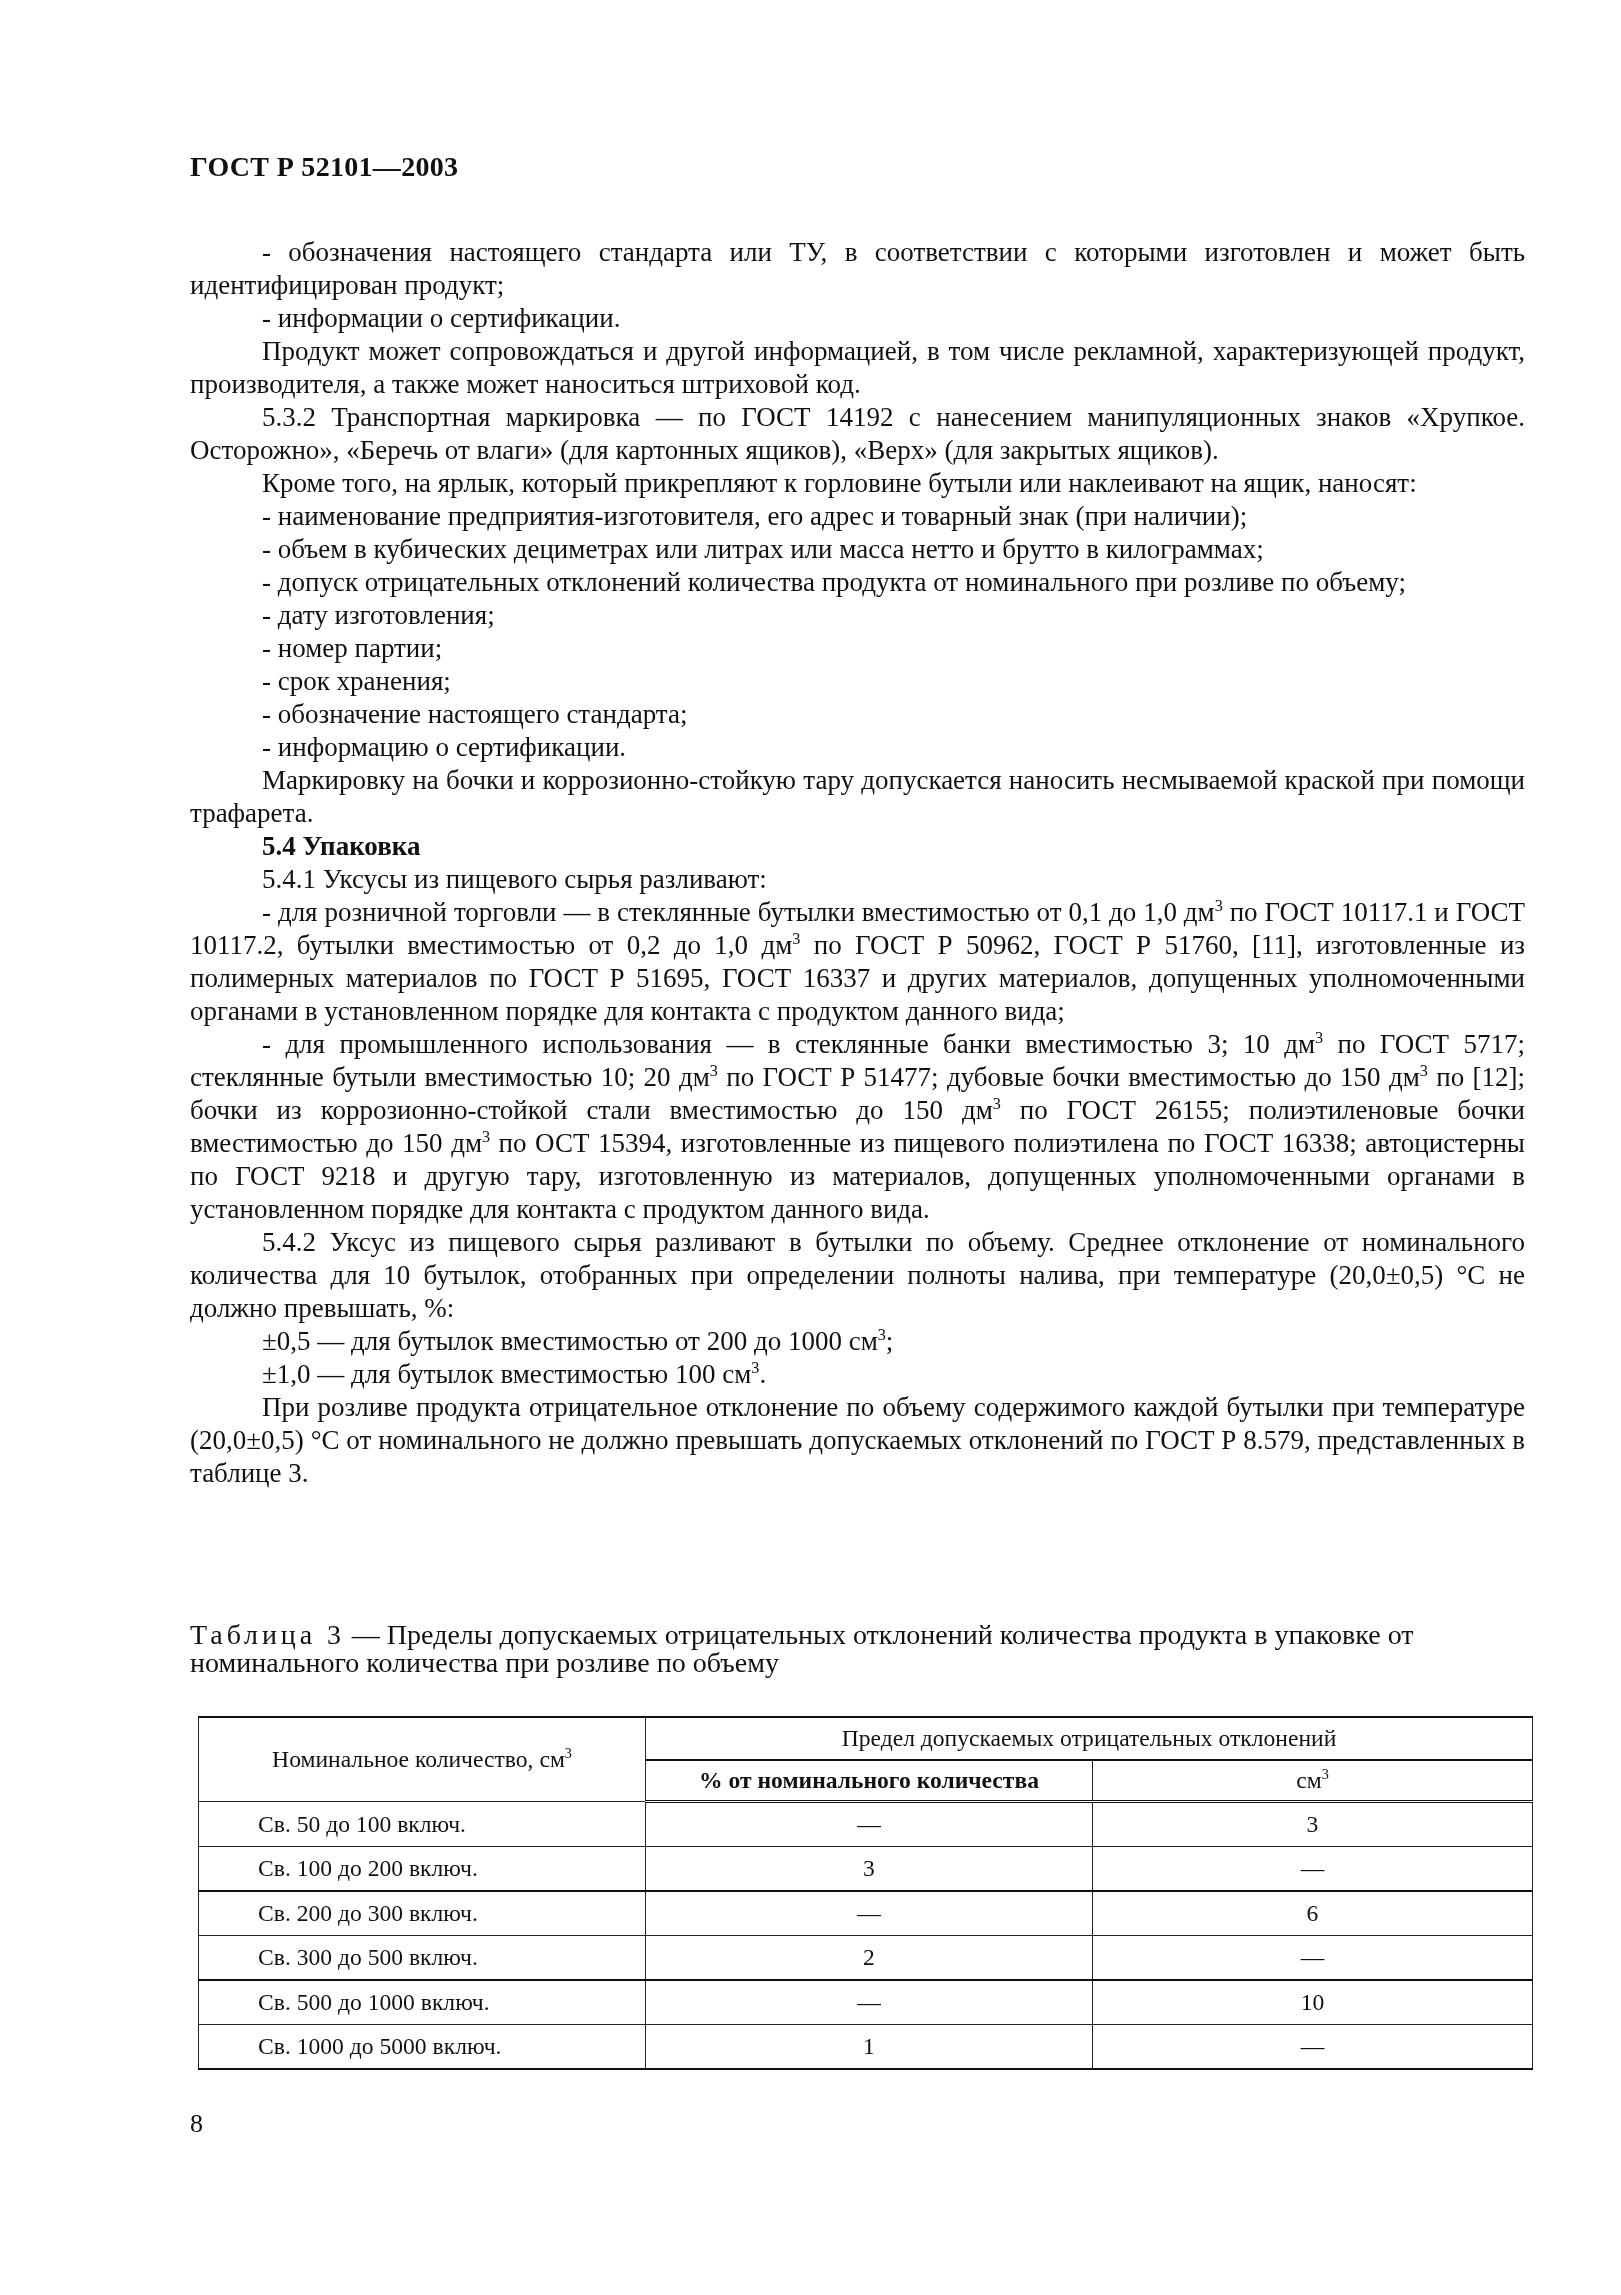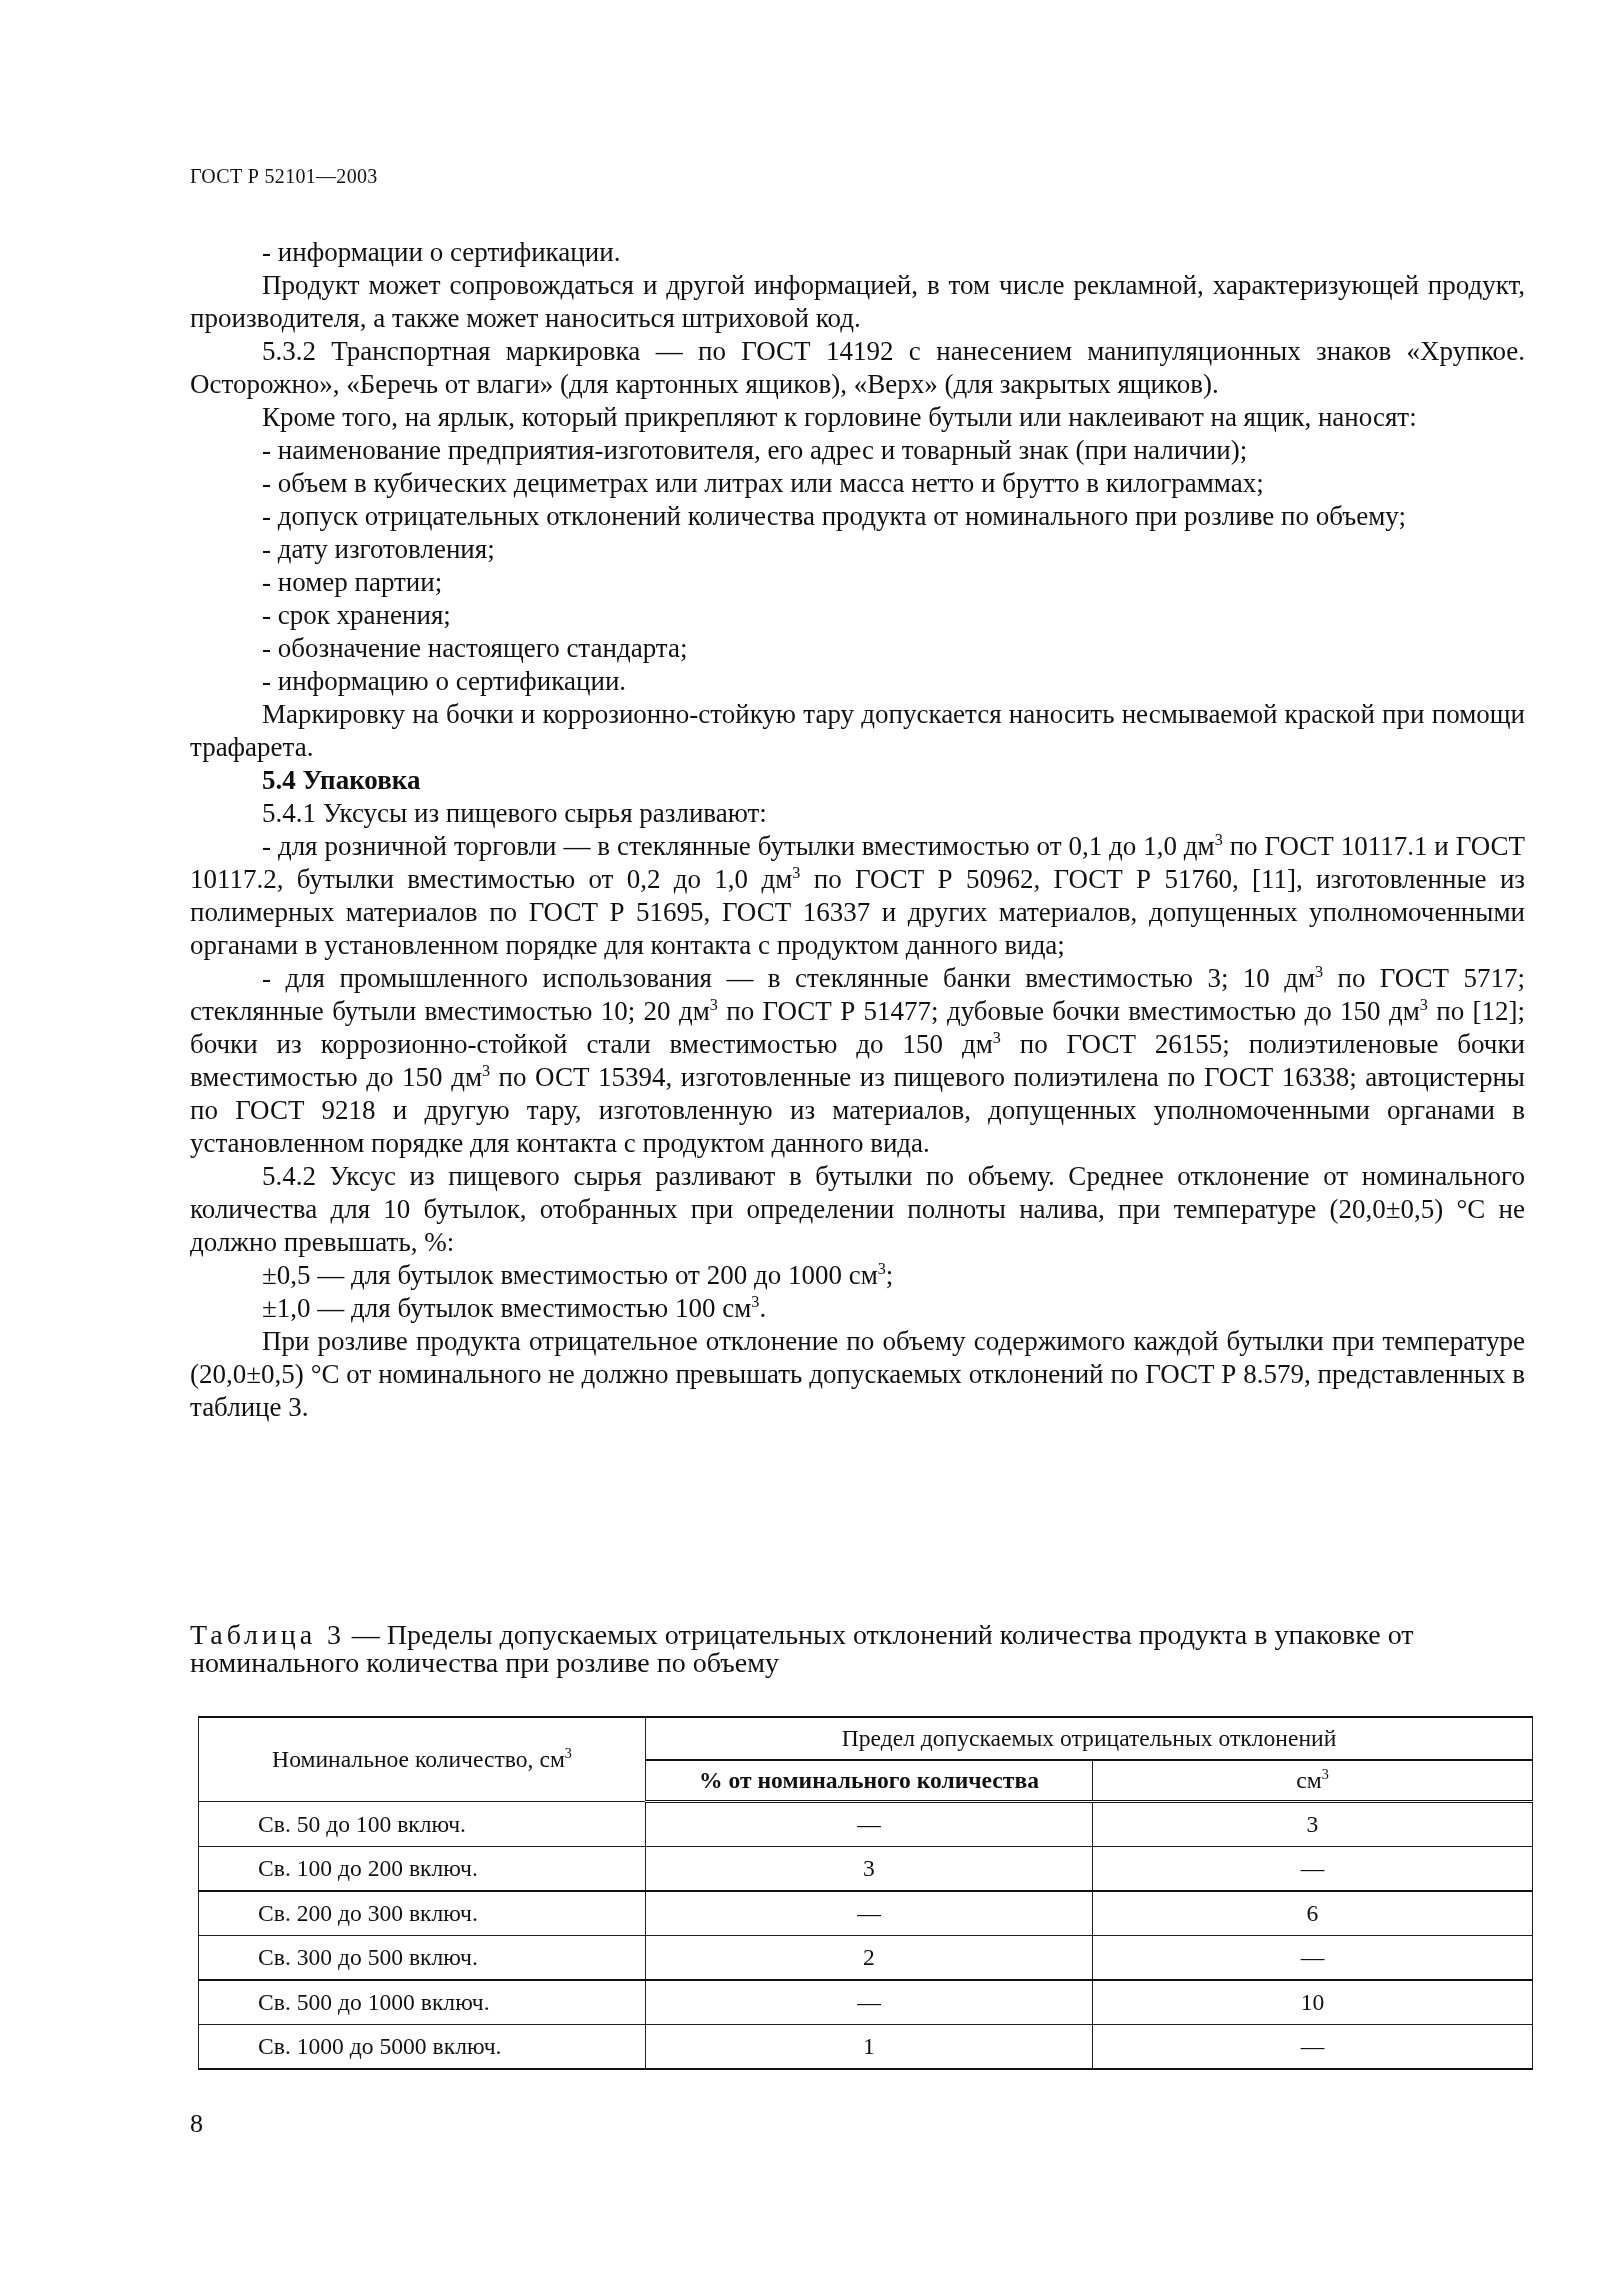--- a/index.html
+++ b/index.html
@@ -1,19 +1,19 @@
 <!DOCTYPE html>
 <html style="font-size:10.5px"><head>
 <meta charset="utf-8">
 <style>
   html, body { margin: 0; padding: 0; background: #ffffff; }
   body { width: 1621px; height: 2295px; position: relative; overflow: hidden;
          font-family: "Liberation Serif", "DejaVu Serif", serif; color: #111; }
   .page { position: absolute; left: 190px; top: 0; width: 1335px; }
-  .header { position: absolute; top: 165px; left: 0; font-weight: normal; font-size: 20px; letter-spacing: 0.3px; }
+  .header { position: absolute; top: 151px; left: 0; font-weight: bold; font-size: 28px; letter-spacing: 0.3px; }
   .body { position: absolute; top: 236px; left: 0; width: 1335px; font-size: 27px; line-height: 33px; }
   .body p { margin: 0; text-align: justify; text-indent: 72px; }
   .body p.item { text-indent: 72px; }
   .body p.bold { font-weight: bold; }
   sup { font-size: 60%; line-height: 0; vertical-align: super; }
   .caption { position: absolute; top: 1621px; left: 0; width: 1335px; font-size: 28px; line-height: 28px; }
   .caption .spaced { letter-spacing: 3.9px; }
   table { position: absolute; top: 1716px; left: 0; width: 1335px; border-collapse: collapse; font-size: 23.6px; }
   th, td { border: 1px solid #222; font-weight: normal; text-align: center; padding: 0; }
   thead tr.h1 th { height: 41px; }
@@ -28,20 +28,21 @@
   tbody tr.thick td { border-bottom: 2.3px solid #111; }
   .pagenum { position: absolute; top: 2109px; left: 190px; font-size: 26px; }
 </style>
 </head>
 <body>
 
 <div class="page">
   <div class="header">ГОСТ Р 52101—2003</div>
 
   <div class="body">
+    <p>- обозначения настоящего стандарта или ТУ, в соответствии с которыми изготовлен и может быть идентифицирован продукт;</p>
     <p>- информации о сертификации.</p>
     <p>Продукт может сопровождаться и другой информацией, в том числе рекламной, характеризующей продукт, производителя, а также может наноситься штриховой код.</p>
     <p>5.3.2 Транспортная маркировка — по ГОСТ 14192 с нанесением манипуляционных знаков «Хрупкое. Осторожно», «Беречь от влаги» (для картонных ящиков), «Верх» (для закрытых ящиков).</p>
     <p>Кроме того, на ярлык, который прикрепляют к горловине бутыли или наклеивают на ящик, наносят:</p>
     <p class="item">- наименование предприятия-изготовителя, его адрес и товарный знак (при наличии);</p>
     <p class="item">- объем в кубических дециметрах или литрах или масса нетто и брутто в килограммах;</p>
     <p class="item">- допуск отрицательных отклонений количества продукта от номинального при розливе по объему;</p>
     <p class="item">- дату изготовления;</p>
     <p class="item">- номер партии;</p>
     <p class="item">- срок хранения;</p>

